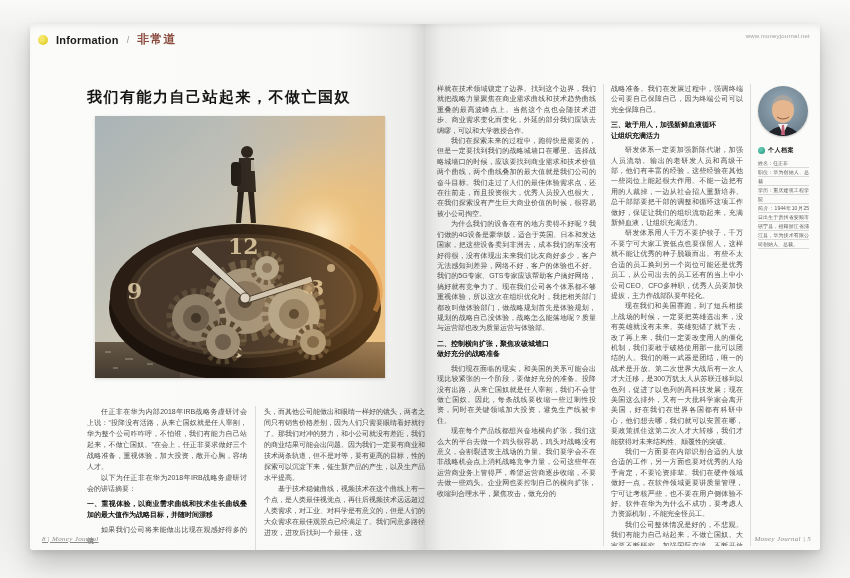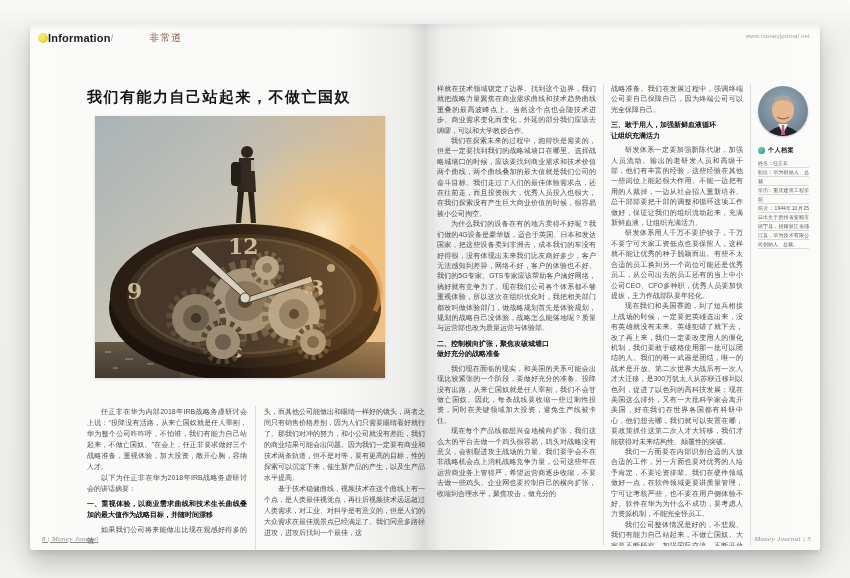--- a/index.html
+++ b/index.html
@@ -14,26 +14,26 @@
             box-shadow:0 14px 26px rgba(0,0,0,.20), 0 3px 6px rgba(0,0,0,.10); }
   .page { width:395px; height:526px; position:relative; overflow:hidden; }
   .page-left  { background:linear-gradient(to right,#fbfbfa 0,#f9f9f8 78%,#ececeb 96%,#d9d9d8 100%);
                 border-radius:3px 0 0 3px;
                 box-shadow:inset 0 6px 8px -6px rgba(0,0,0,.10); }
   .page-right { background:linear-gradient(to left,#fbfbfa 0,#f9f9f8 78%,#eeeeed 96%,#dcdcdb 100%);
                 border-radius:0 3px 3px 0;
                 box-shadow:inset 0 6px 8px -6px rgba(0,0,0,.10); }
 
   
-  .lp-header { position:absolute; left:8px; top:7px; display:flex; align-items:center; gap:0; }
+  .lp-header { position:absolute; left:8px; top:7px; display:flex; align-items:center; gap:8px; }
   .section-dot { width:10px; height:10px; border-radius:50%;
                  background:radial-gradient(circle at 35% 35%, #f3e667 0 25%, #e4cf2e 70%, #c9b425 100%); }
   .section-en { font-size:11px; font-weight:bold; color:#1c1c1c; letter-spacing:.2px; }
   .section-sep { font-size:9px; color:#999; }
-  .section-cn { font-size:10px; color:#8a4a3e; font-weight:normal; letter-spacing:1px;margin-left:36px; }
+  .section-cn { font-size:12px; color:#8a4a3e; font-weight:bold; letter-spacing:1px; }
 
   .headline { position:absolute; left:57px; top:64px; width:340px;
               font-size:15px; font-weight:bold; color:#141414; letter-spacing:1.5px; }
 
   .hero { position:absolute; left:65px; top:92px; width:290px; height:262px;
           box-shadow:0 1px 3px rgba(0,0,0,.15); }
   .hero svg { display:block; }
 
   .lp-columns { position:absolute; left:57px; top:382px; width:338px; height:158px; display:flex; }
   .col { font-size:7px; line-height:11px; color:#4c4c4c; text-align:justify; overflow:hidden; }

